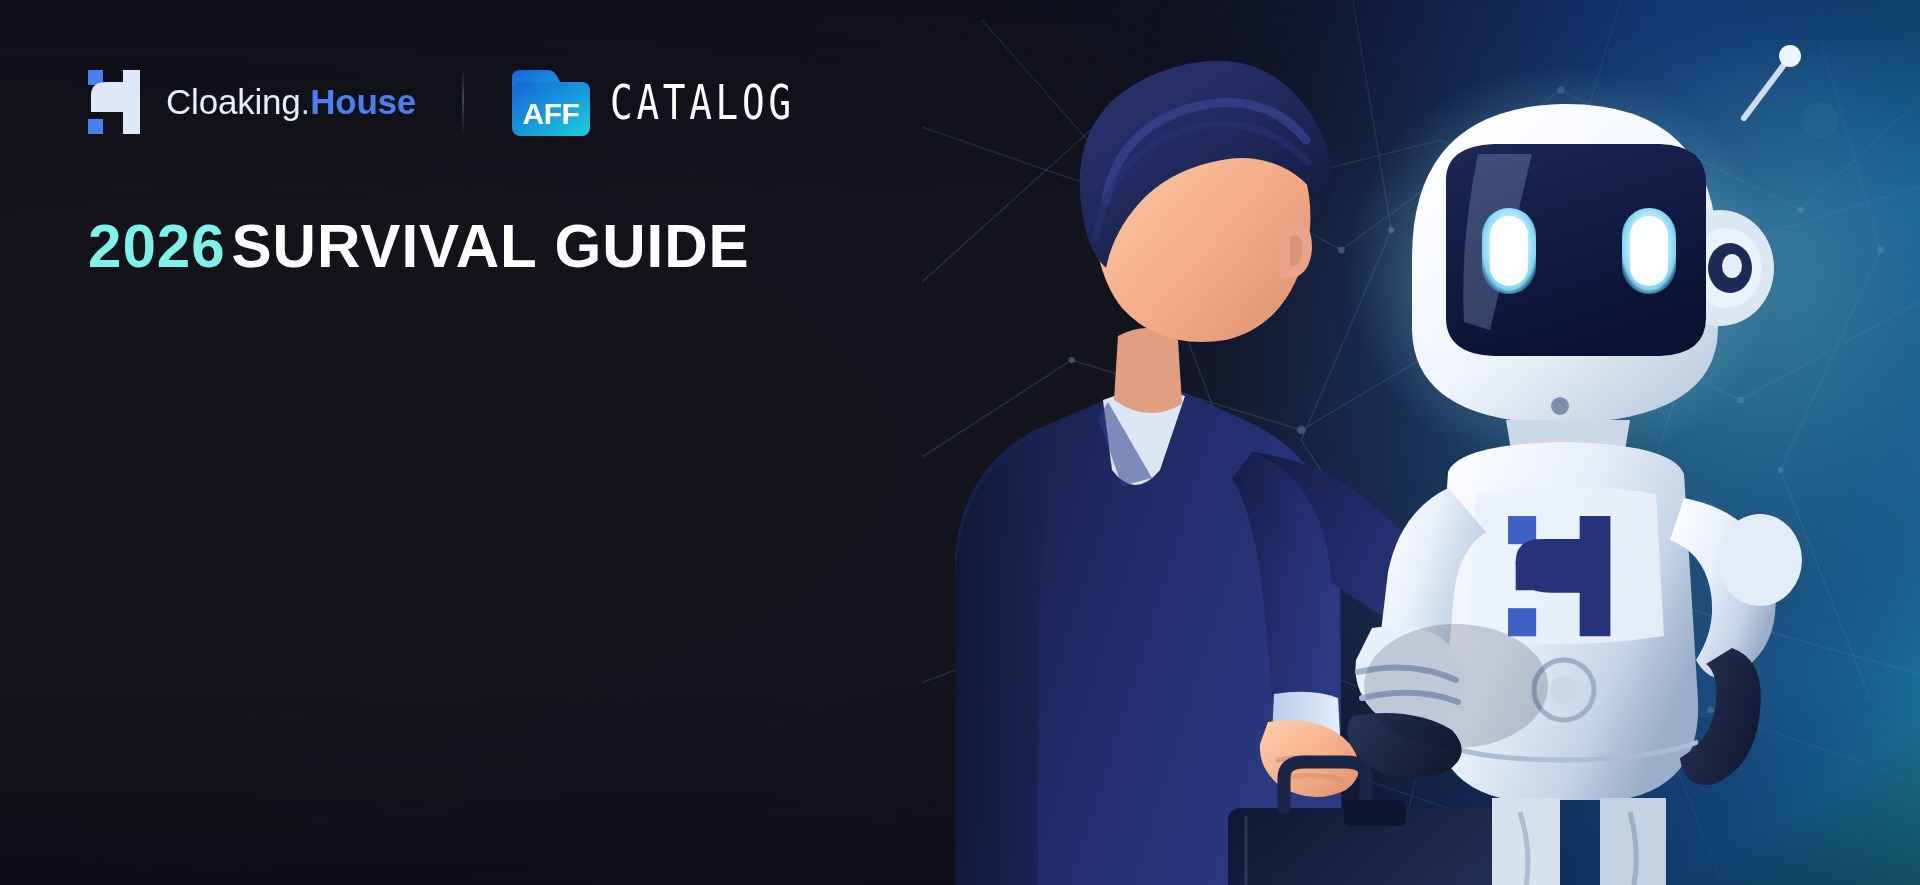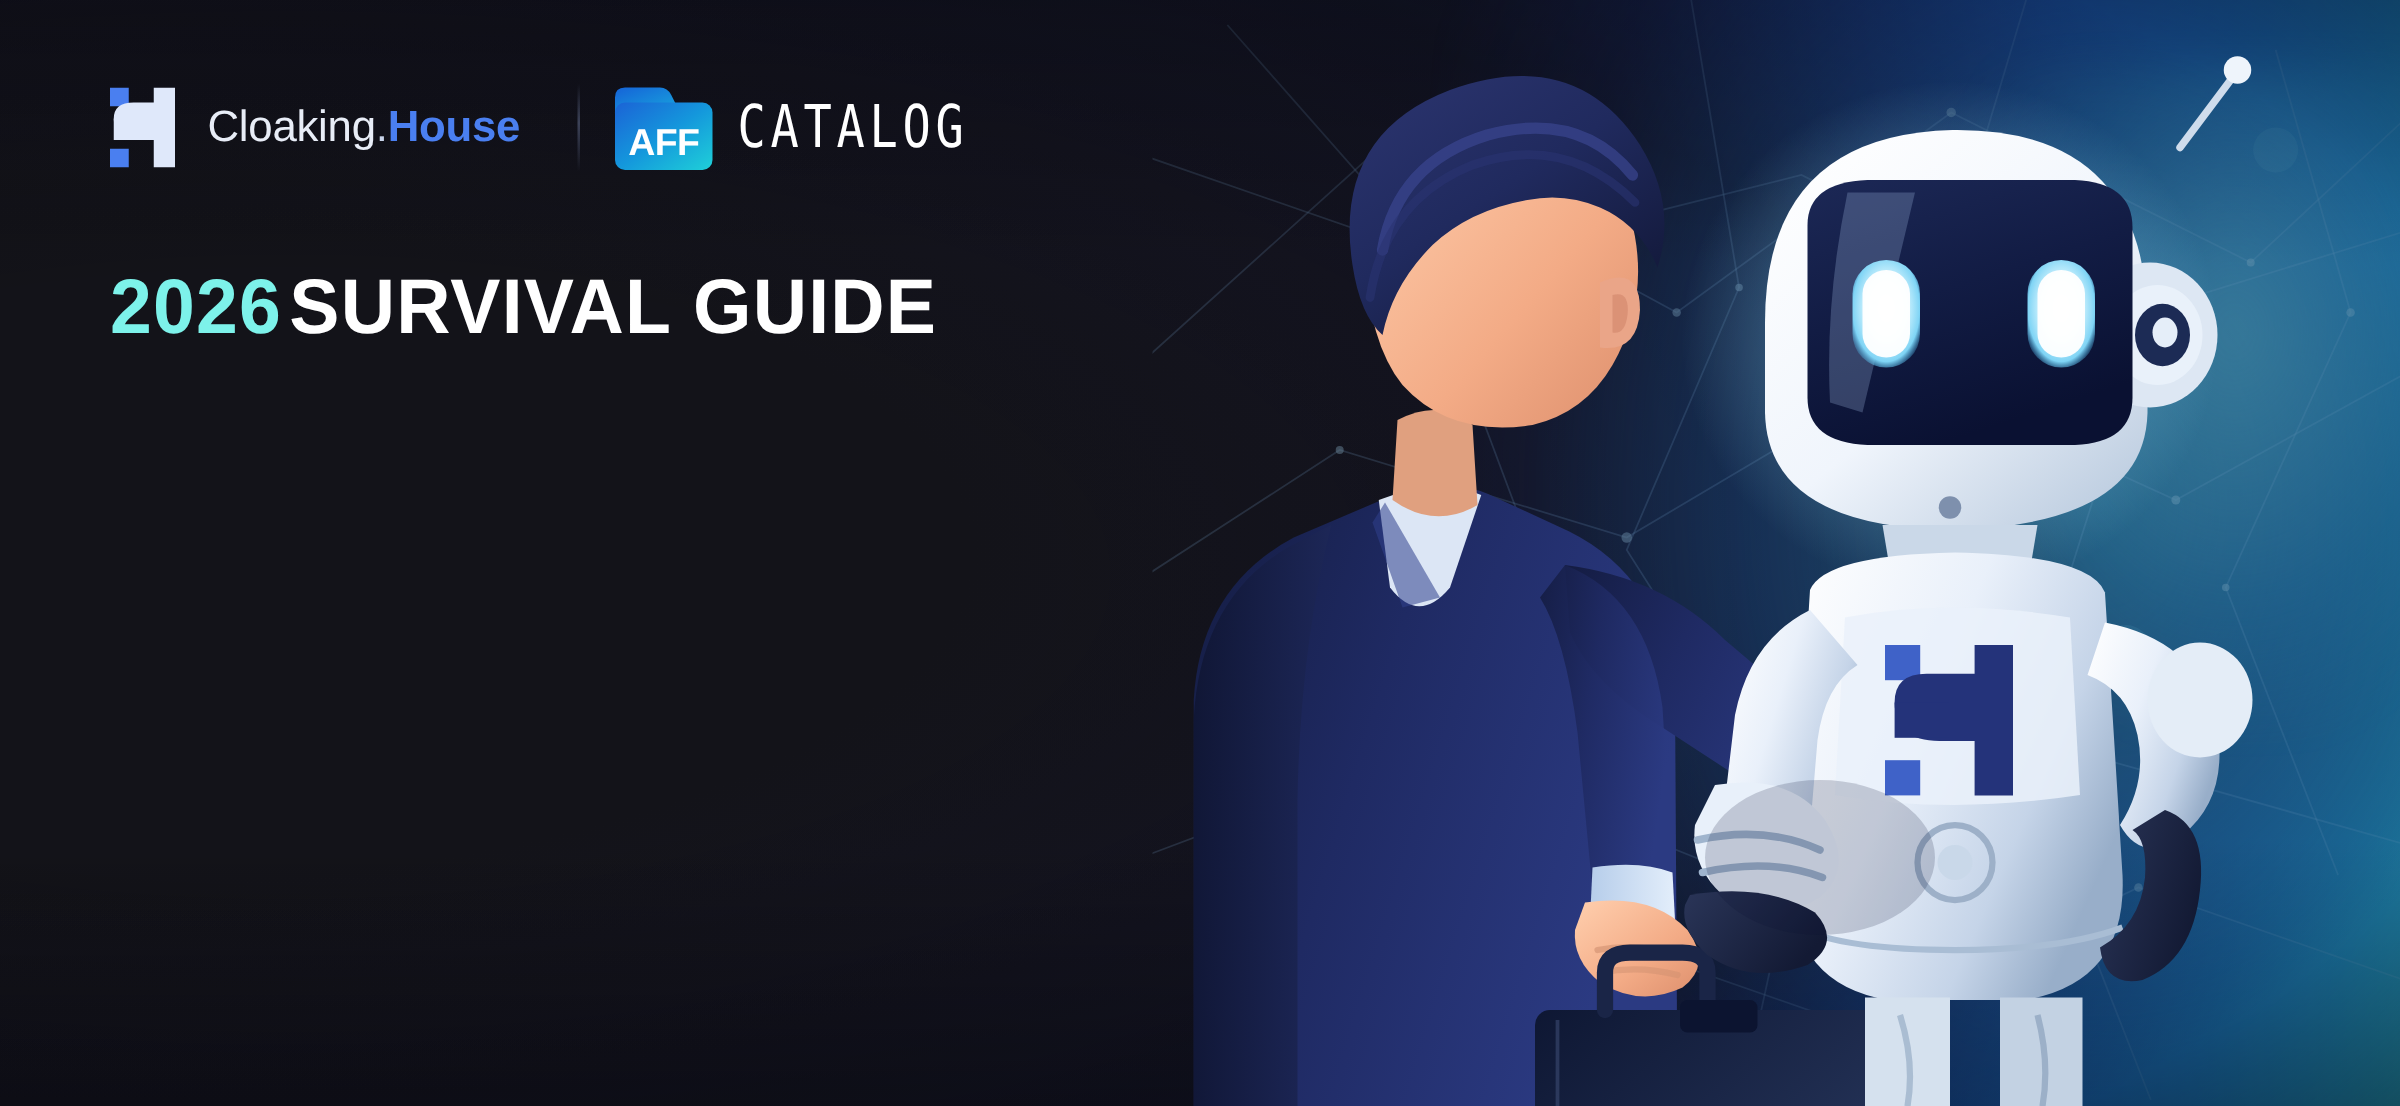--- a/index.html
+++ b/index.html
@@ -90,21 +90,21 @@
   .brand-text .dot{ color:#c9d4ea; }
 
   .divider{
     width:2px; height:70px;
     background:linear-gradient(180deg, rgba(120,135,175,0) 0%, rgba(120,135,175,.42) 45%, rgba(120,135,175,0) 100%);
     flex:none;
   }
 
   .partner{
     display:flex; align-items:center; gap:18px;
-    padding-left:26px;
+    padding-left:46px;
   }
   .folder{ width:82px; height:68px; flex:none; position:relative; display:block; }
   .partner-word{
     font-family:"DejaVu Sans Mono", monospace;
     font-size:40px; font-weight:400;
     letter-spacing:4px;
     color:#ffffff; white-space:nowrap;
     transform:scaleY(1.18) scaleX(.94);
     transform-origin:left center;
   }

